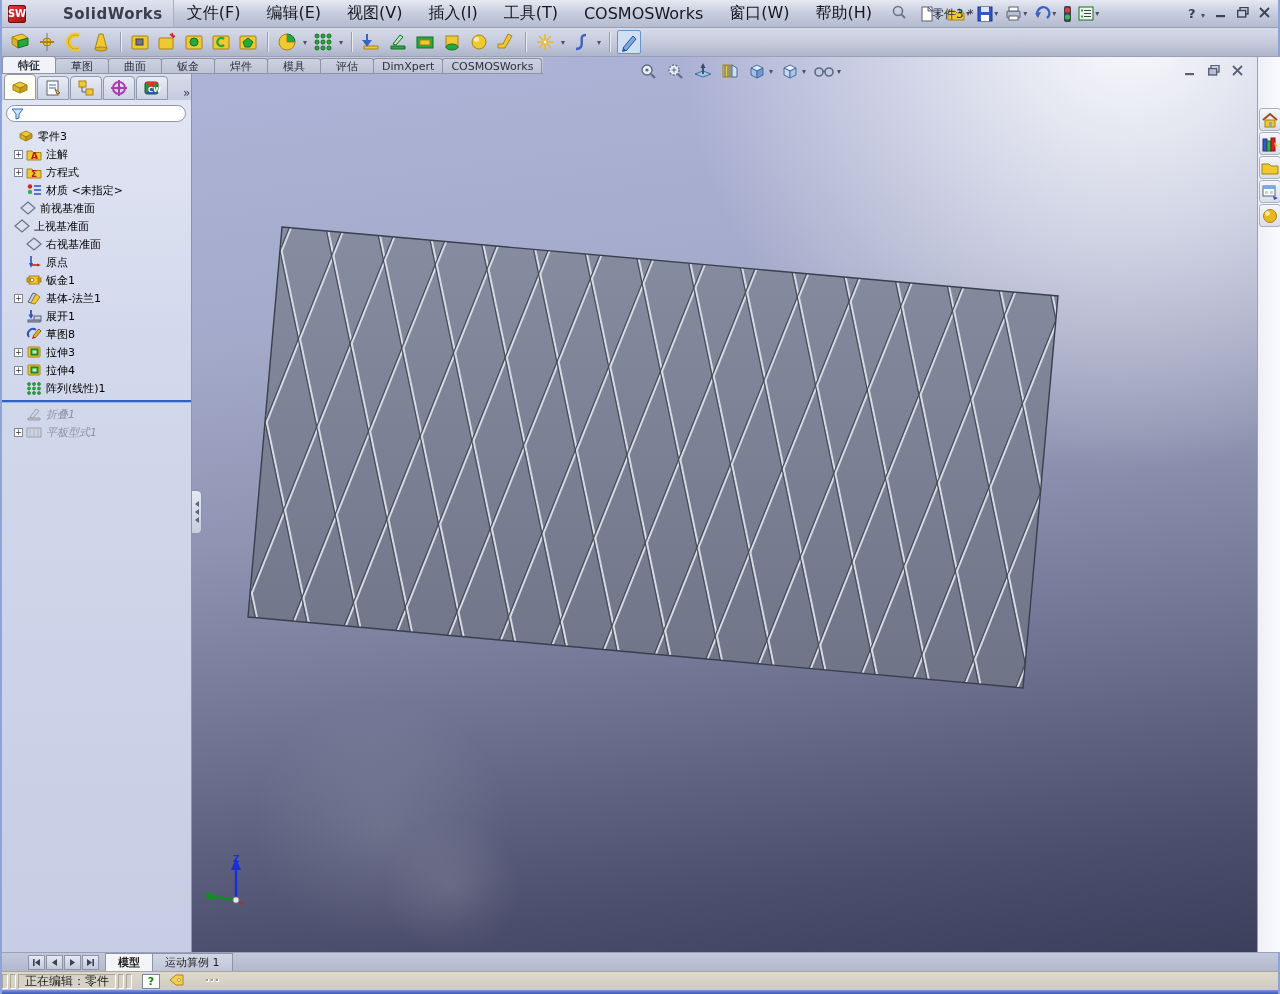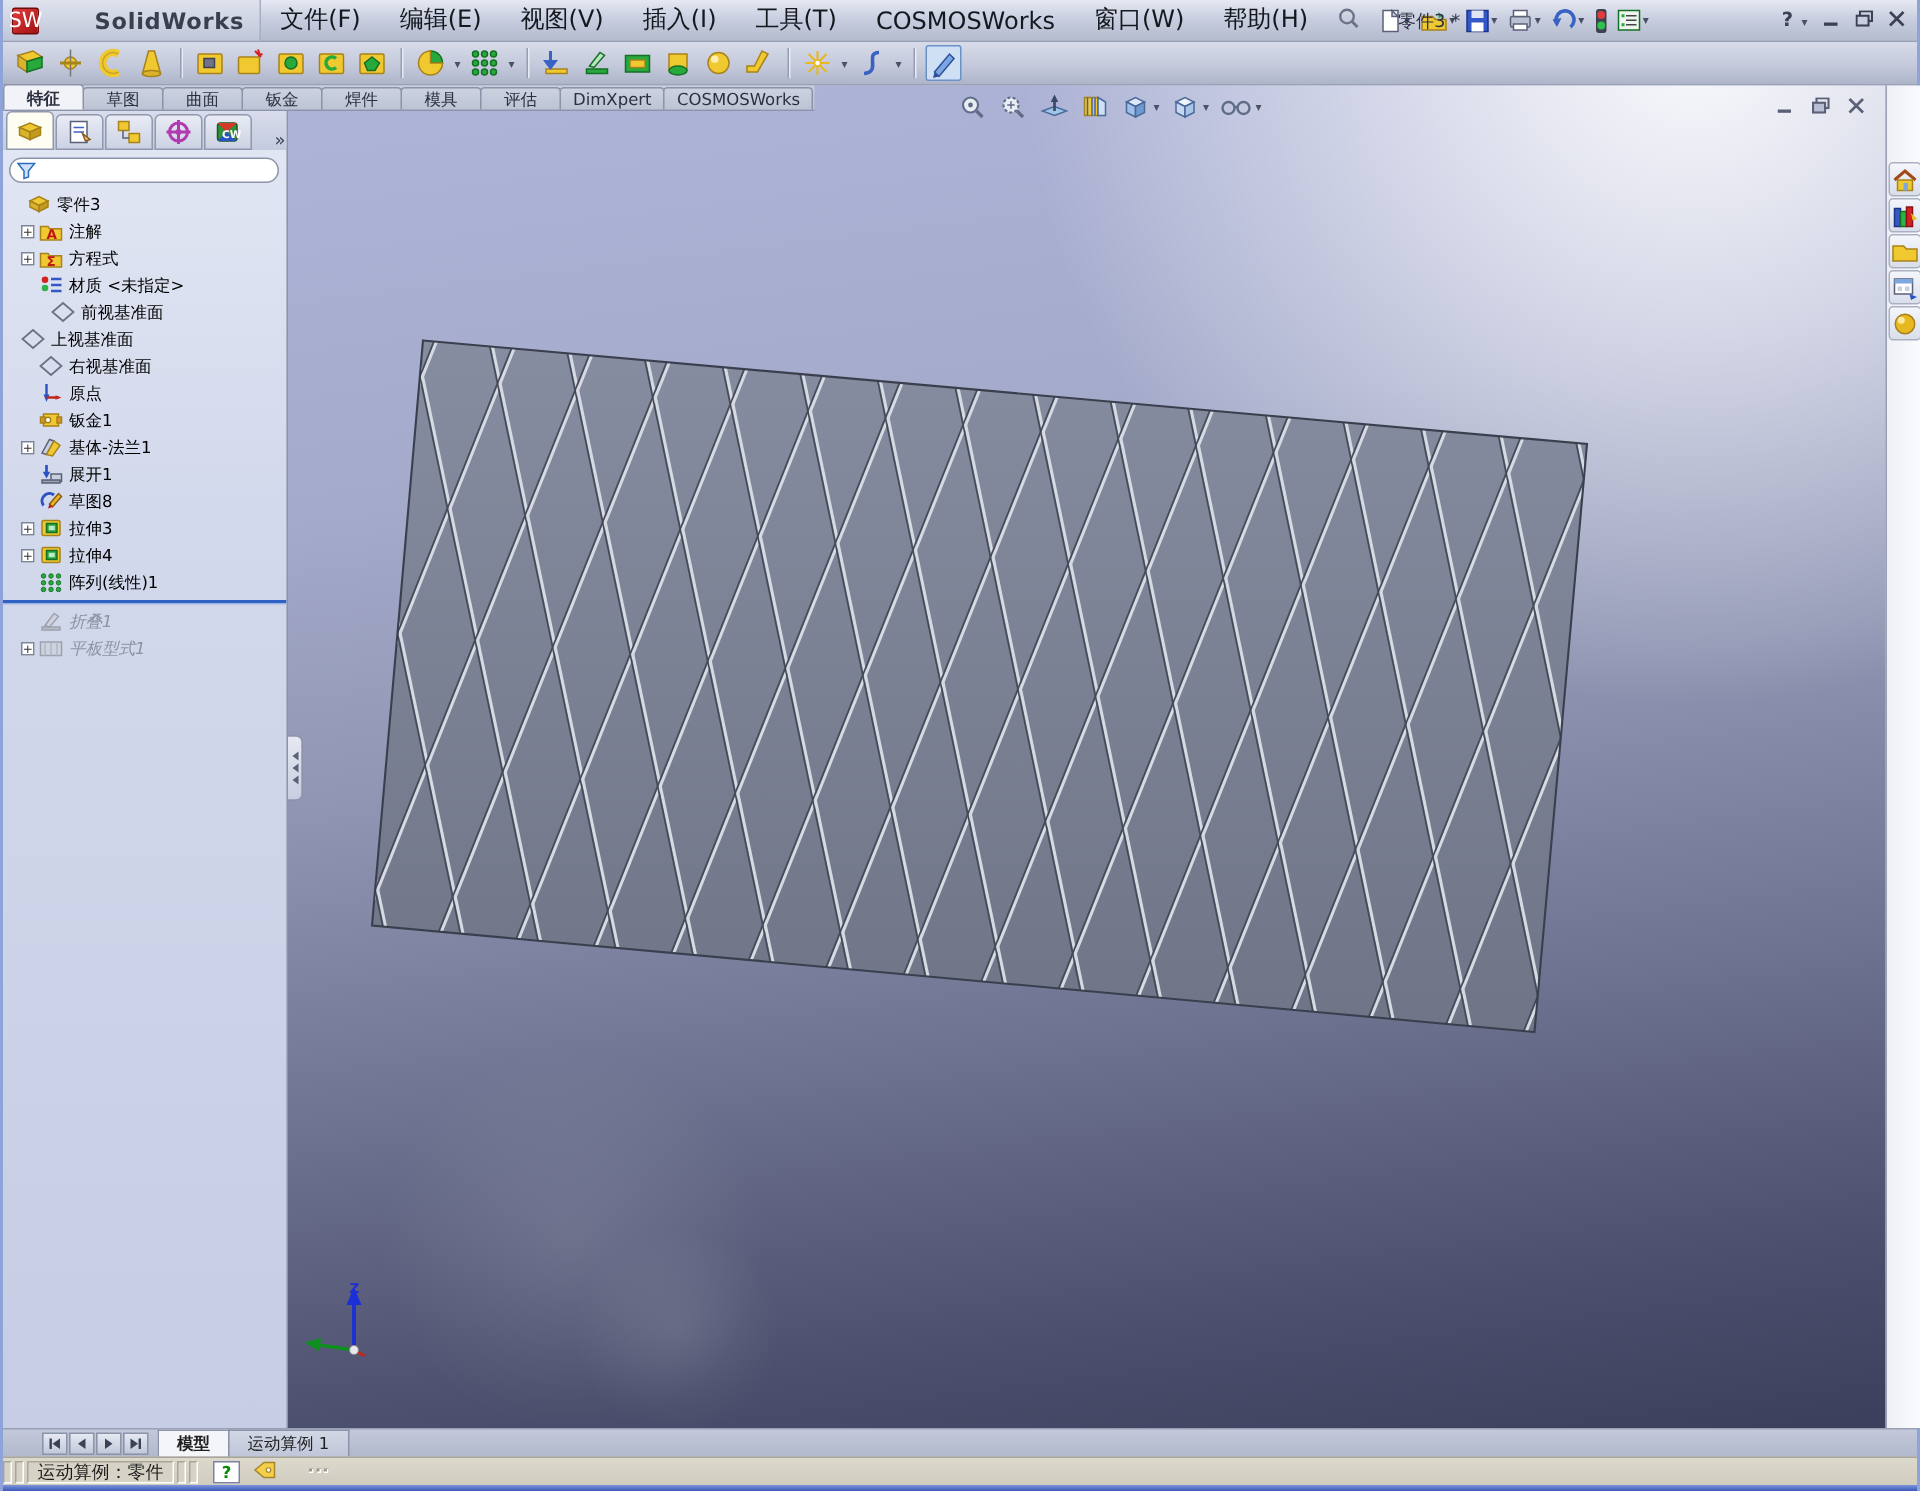--- a/index.html
+++ b/index.html
@@ -8,21 +8,21 @@
   .window { position:relative; width:1280px; height:994px; background:#c3c9da;
             border-left:2px solid #8ea3d8; border-right:2px solid #8ea3d8; }
 
   
   .titlebar { position:absolute; left:0; top:0; width:100%; height:28px;
     background:linear-gradient(#e6e9f2 0%, #c9cfe0 45%, #b4bbce 100%);
     display:flex; align-items:center; border-bottom:1px solid #9aa1b6; }
   .logoarea { display:flex; align-items:center; gap:5px; padding:0 10px 0 6px; height:100%;
     background:linear-gradient(#dfe3ee, #bfc6d8); border-right:1px solid #a8aec2; }
   .swcube { width:18px; height:18px; background:linear-gradient(135deg,#e23b3b,#a31212); border:1px solid #6e0c0c;
-    color:#fff; font-weight:normal; font-size:14px; display:flex; align-items:center; justify-content:center; border-radius:2px;}
+    color:#fff; font-weight:bold; font-size:10px; display:flex; align-items:center; justify-content:center; border-radius:2px;}
   .apptitle { font-size:15px; font-weight:bold; color:#3a3f4e; letter-spacing:.5px;margin-left:32px; }
   .menubar { display:flex; align-items:center; height:100%; }
   .menu-item { padding:0 13px; height:100%; display:flex; align-items:center; color:#15181f; font-size:16px; cursor:default; }
   .qsearch { margin:0 6px; }
   .quickbar { display:flex; align-items:center; gap:2px; margin-left:4px; }
   .qbtn { display:flex; align-items:center; padding:1px 2px; border-radius:2px; }
   .caret { font-size:8px; color:#4a5166; margin:0 1px; }
   .doc-title { position:absolute; left:930px; top:0; height:28px; display:flex; align-items:center;
     color:#2d3242; font-size:12px; }
   .winctl { position:absolute; right:8px; top:6px; display:flex; gap:10px; align-items:center; }
@@ -452,21 +452,21 @@
             <svg width="16" height="14" viewBox="0 0 16 14">
               <circle cx="4" cy="3.5" r="2.2" fill="#d42222"></circle>
               <circle cx="4" cy="9" r="2.2" fill="#2fb24a"></circle>
               <line x1="8" y1="3" x2="15" y2="3" stroke="#3558c8" stroke-width="1.6"></line>
               <line x1="8" y1="7" x2="15" y2="7" stroke="#3558c8" stroke-width="1.6"></line>
               <line x1="8" y1="11" x2="15" y2="11" stroke="#3558c8" stroke-width="1.6"></line>
             </svg>
           </span>
           <span class="tlabel">材质 &lt;未指定&gt;</span>
         </div>
-        <div class="trow" style="padding-left: 20px;">
+        <div class="trow" style="padding-left: 6px;">
           <span class="tnoplus"></span>
           <span class="ticon">
             <svg width="16" height="14" viewBox="0 0 16 14">
               <path d="M8 1 L15 7 L8 13 L1 7 Z" fill="none" stroke="#6b7284" stroke-width="1.2"></path>
             </svg>
           </span>
           <span class="tlabel">前视基准面</span>
         </div>
         <div class="trow" style="padding-left: 0;">
           <span class="tnoplus"></span>
@@ -865,21 +865,21 @@
       </div>
     <div style="display:flex; align-items:stretch; margin-left:4px;" id="bottomtabs">
         <div class="btab active">模型</div>
         <div class="btab">运动算例 1</div>
       </div>
   </div>
 
   <div class="statusbar">
     <div class="sb-cell" style="width:6px;"></div>
     <div class="sb-cell" style="width:6px;"></div>
-    <div class="sb-cell sb-text">运动算例：零件</div>
+    <div class="sb-cell sb-text">正在编辑：零件</div>
     <div class="sb-cell" style="width:6px;"></div>
     <div class="sb-cell" style="width:6px;"></div>
     <div class="sb-help">?</div>
     <span style="margin-right:6px;">
       <svg width="18" height="14">
           <path d="M2 7 L8 2 H15 V12 H8 Z" fill="#f3cf4a" stroke="#a8852a" stroke-width="1"></path>
           <circle cx="11" cy="7" r="1.5" fill="#fff" stroke="#a8852a" stroke-width="0.8"></circle>
         </svg>
     </span>
     <div class="grip">

